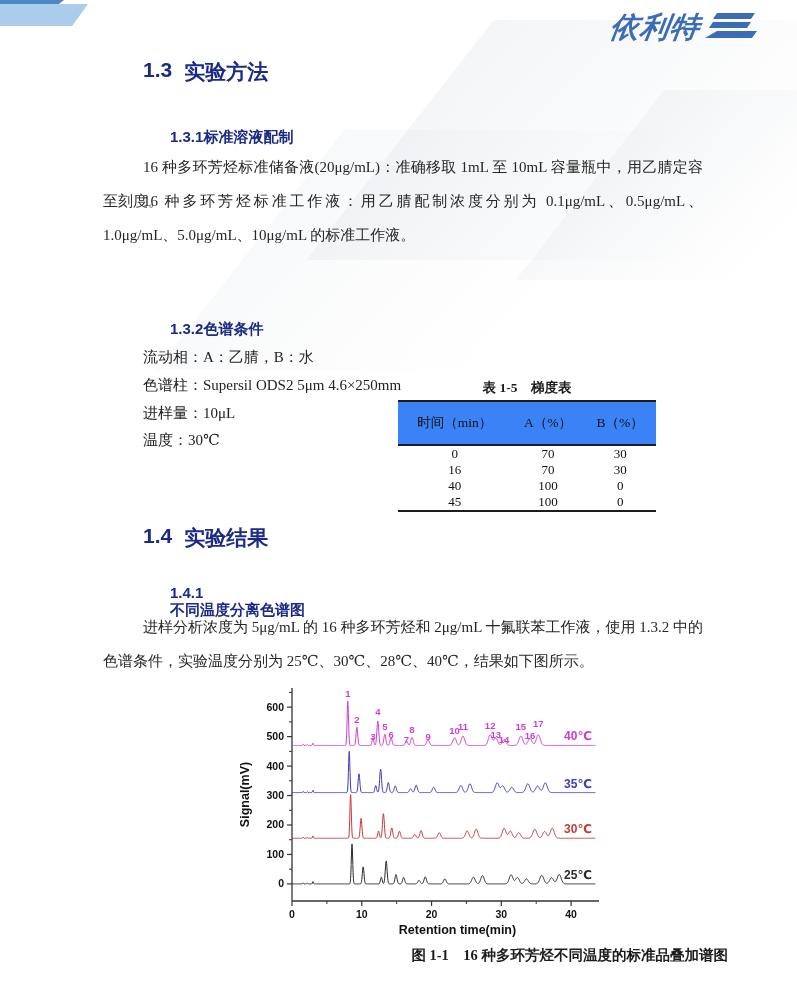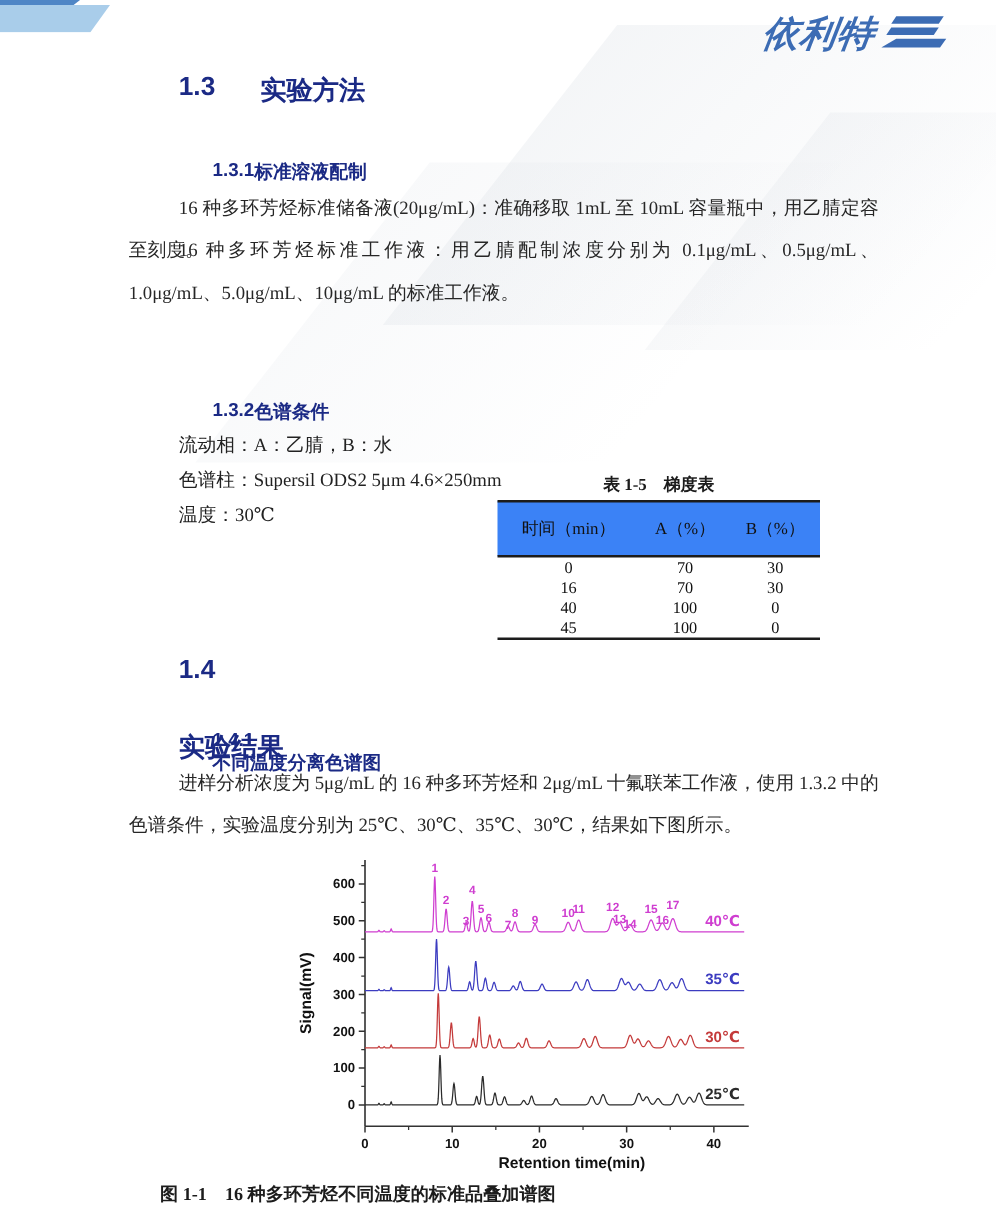--- a/index.html
+++ b/index.html
@@ -15,39 +15,39 @@
        background:linear-gradient(100deg,rgba(205,212,220,0.22),rgba(255,255,255,0));}
   .wm2{left:250px;top:130px;width:330px;height:240px;transform:skewX(-38deg);
        background:linear-gradient(100deg,rgba(210,216,224,0.15),rgba(255,255,255,0));}
   .wm3{left:590px;top:90px;width:230px;height:190px;transform:skewX(-38deg);
        background:linear-gradient(100deg,rgba(208,214,222,0.18),rgba(255,255,255,0));}
   
   .logo{position:absolute;top:8px;left:610px;display:flex;align-items:center;gap:5px;}
   .logo-text{font-family:"Liberation Sans","DejaVu Sans",sans-serif;font-style:italic;
              font-weight:bold;font-size:29px;letter-spacing:1px;transform:skewX(-8deg);}
   
-  .h-big{position:absolute;display:flex;gap:36px;color:#1b2a85;
+  .h-big{position:absolute;display:flex;gap:12px;color:#1b2a85;
          font-family:"Liberation Sans","DejaVu Sans",sans-serif;font-weight:bold;font-size:21px;}
   .h-sub{position:absolute;display:flex;color:#1b2a85;
          font-family:"Liberation Sans","DejaVu Sans",sans-serif;font-weight:bold;font-size:15px;}
   
   .para{position:absolute;left:103px;width:600px;font-size:15px;line-height:34px;
         text-indent:40px;text-align:justify;color:#262626;}
   .cond{position:absolute;left:143px;top:344px;font-size:15px;color:#222;}
   .cond div{height:27.8px;line-height:27.8px;}
   
   .tblwrap{position:absolute;left:398px;top:351px;width:258px;}
   .tbl-title{text-align:center;font-size:13.5px;font-weight:bold;color:#1c1c1c;margin-bottom:3px;margin-top:28px;}
   table{width:100%;border-collapse:collapse;border-top:2px solid #1c1c1c;border-bottom:2px solid #1c1c1c;}
   thead th{background:#3b82f6;border-bottom:2px solid #1c1c1c;font-weight:normal;font-size:13.5px;
            padding:12px 0;color:#111;}
   tbody td{text-align:center;font-size:13px;height:15px;padding:0;color:#111;}
   
   .figure{position:absolute;left:233px;top:676px;width:380px;height:266px;}
-  .caption{position:absolute;left:128px;top:946px;width:600px;text-align:left;
+  .caption{position:absolute;left:128px;top:946px;width:600px;text-align:right;
            font-weight:bold;font-size:14.5px;color:#1c1c1c;}
 </style>
 </head>
 <body>
 
 <div class="page">
 
   <div class="wm wm1"></div>
   <div class="wm wm2"></div>
   <div class="wm wm3"></div>
@@ -80,20 +80,21 @@
   <div class="para" style="top:184px;">16 种多环芳烃标准工作液：用乙腈配制浓度分别为 0.1μg/mL、0.5μg/mL、1.0μg/mL、5.0μg/mL、10μg/mL 的标准工作液。</div>
 
   <div class="h-sub" style="left:170px;top:320px;">
     <span>1.3.2</span>
     <span>色谱条件</span>
   </div>
 
   <div class="cond">
     <div>流动相：A：乙腈，B：水</div>
     <div>色谱柱：Supersil ODS2 5μm 4.6×250mm</div>
+    <div>进样量：10μL</div>
     <div>温度：30℃</div>
   </div>
 
   <div class="tblwrap">
     <div class="tbl-title">表 1-5　梯度表</div>
     <table>
       <thead>
         <tr>
           <th>时间（min）</th>
           <th>A（%）</th>
@@ -118,31 +119,31 @@
         </tr>
         <tr>
           <td>45</td>
           <td>100</td>
           <td>0</td>
         </tr>
       </tbody>
     </table>
   </div>
 
-  <div class="h-big" style="left:143px;top:524px;flex-direction:column;">
+  <div class="h-big" style="left:143px;top:524px;">
     <span>1.4</span>
     <span>实验结果</span>
   </div>
 
   <div class="h-sub" style="left:170px;top:584px;flex-direction:column;">
     <span>1.4.1</span>
     <span>不同温度分离色谱图</span>
   </div>
 
-  <div class="para" style="top:610px;">进样分析浓度为 5μg/mL 的 16 种多环芳烃和 2μg/mL 十氟联苯工作液，使用 1.3.2 中的色谱条件，实验温度分别为 25℃、30℃、35℃、30℃，结果如下图所示。</div>
+  <div class="para" style="top:610px;">进样分析浓度为 5μg/mL 的 16 种多环芳烃和 2μg/mL 十氟联苯工作液，使用 1.3.2 中的色谱条件，实验温度分别为 25℃、30℃、28℃、40℃，结果如下图所示。</div>
 
   <div class="figure">
     <svg id="chrom-svg" width="380" height="266" viewBox="0 0 380 266">
         <line x1="59" y1="12" x2="59" y2="225" stroke="#333" stroke-width="1.3"></line>
         <line x1="59" y1="225" x2="366" y2="225" stroke="#333" stroke-width="1.3"></line>
         <line x1="59" y1="225" x2="59" y2="230" stroke="#333" stroke-width="1.2"></line>
         <text x="59" y="242" text-anchor="middle" font-size="10.5" font-family="&quot;Liberation Sans&quot;,&quot;DejaVu Sans&quot;,sans-serif" font-weight="600" fill="#111">0</text>
         <line x1="128.77272727272725" y1="225" x2="128.77272727272725" y2="230" stroke="#333" stroke-width="1.2"></line>
         <text x="128.77272727272725" y="242" text-anchor="middle" font-size="10.5" font-family="&quot;Liberation Sans&quot;,&quot;DejaVu Sans&quot;,sans-serif" font-weight="600" fill="#111">10</text>
         <line x1="198.54545454545453" y1="225" x2="198.54545454545453" y2="230" stroke="#333" stroke-width="1.2"></line>

